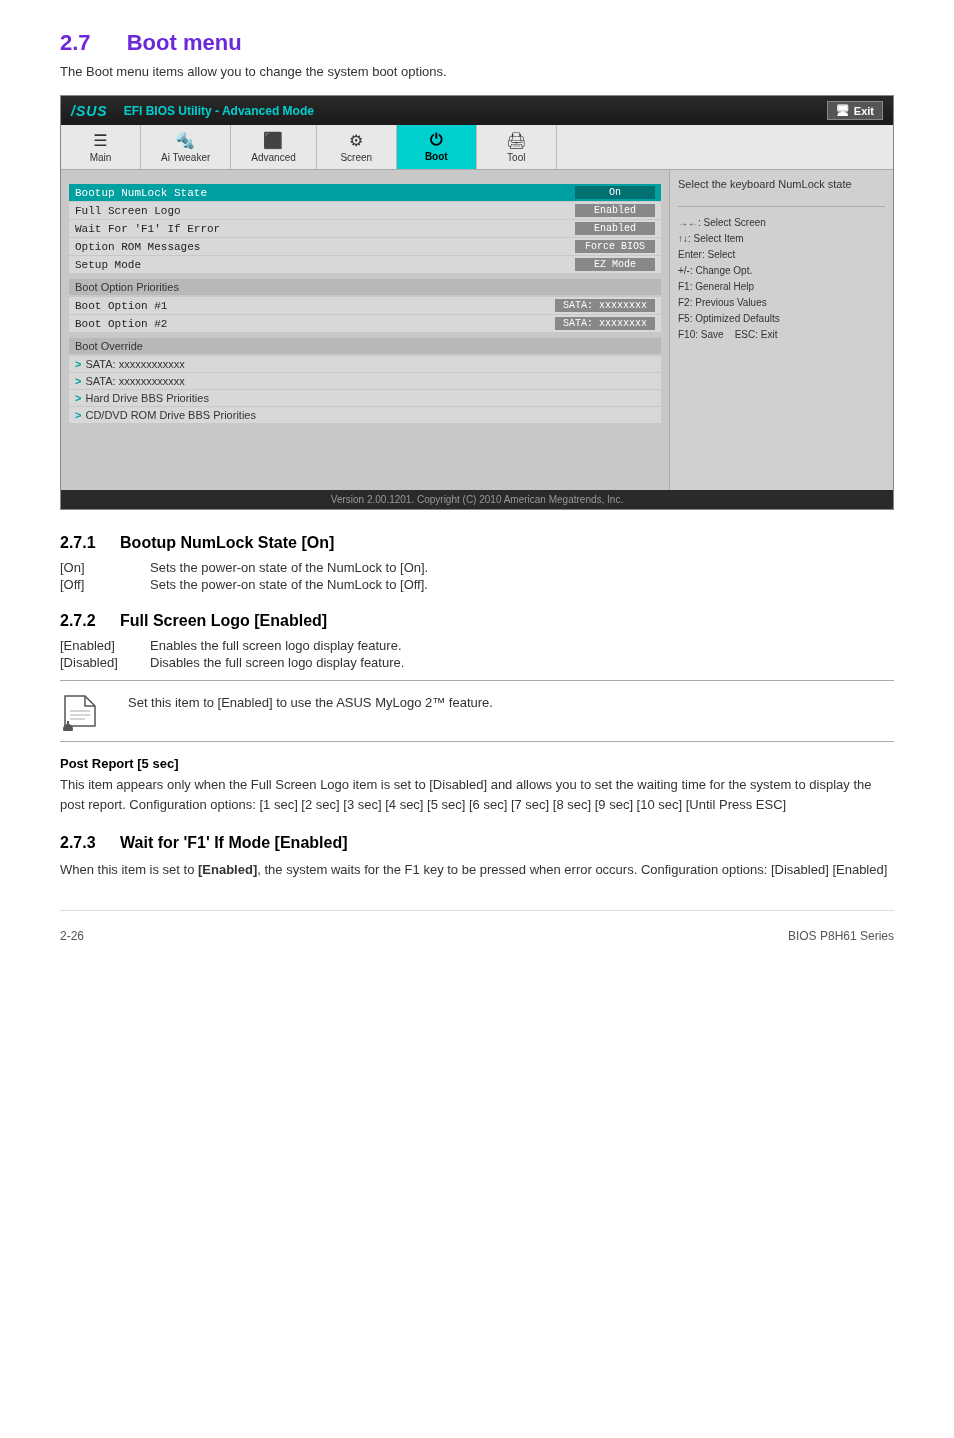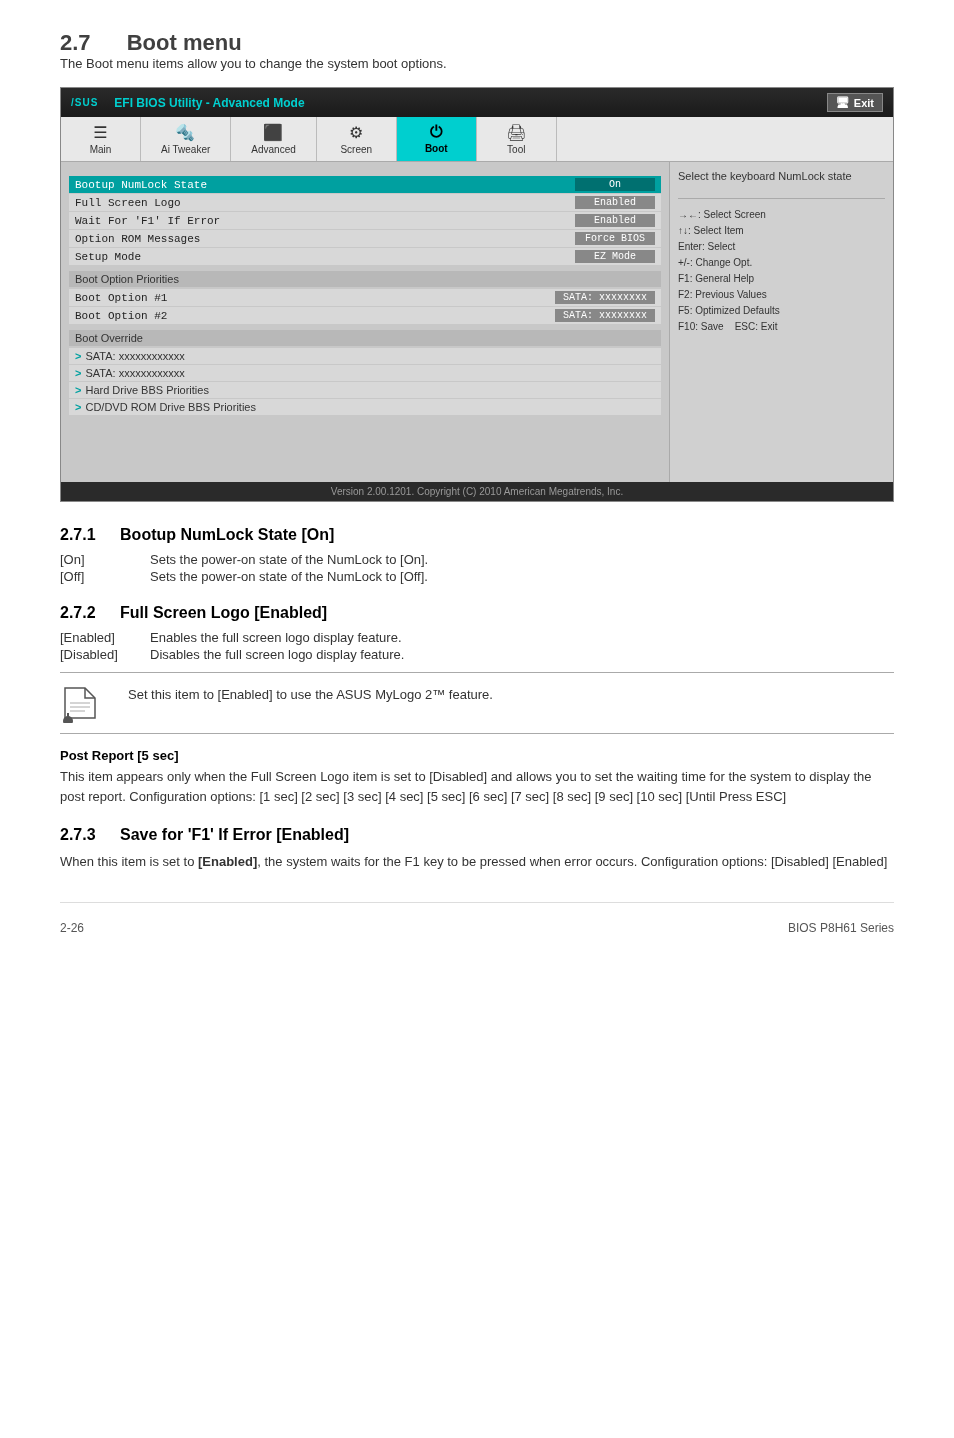--- a/index.html
+++ b/index.html
@@ -10,22 +10,22 @@
       color: #333;
       width: 954px;
       min-height: 1438px;
       padding: 30px 60px 40px 60px;
     }
 
     
     .section-title {
       font-size: 22px;
       font-weight: bold;
-      margin-bottom: 0;
-      color: #404040;
+      margin-bottom: 8px;
+      color: #6d28d9;
     }
     .section-title span.num {
       margin-right: 30px;
     }
     .subtitle {
       font-size: 13px;
       color: #333;
       margin-bottom: 16px;
     }
 
@@ -42,22 +42,23 @@
       color: #00cfcf;
       font-size: 13px;
       font-weight: bold;
       padding: 5px 10px;
       display: flex;
       align-items: center;
       justify-content: space-between;
     }
     .bios-titlebar .asus-logo {
       color: #00cfcf;
-      font-weight: bold;
-      font-size: 10px;
+      font-style: italic;
+      font-weight: bold;
+      font-size: 14px;
       letter-spacing: 1px;
     }
     .bios-titlebar .title-text {
       color: #00cfcf;
       font-size: 12px;
       margin-left: 8px;
     }
     .bios-titlebar .exit-btn {
       background: #555;
       color: #fff;
@@ -444,21 +445,21 @@
 
 <div class="sub-subsection-header">Post Report [5 sec]</div>
 <p class="paragraph">
   This item appears only when the Full Screen Logo item is set to [Disabled] and allows you to
   set the waiting time for the system to display the post report. Configuration options: [1 sec] [2
   sec] [3 sec] [4 sec] [5 sec] [6 sec] [7 sec] [8 sec] [9 sec] [10 sec] [Until Press ESC]
 </p>
 
 <div class="subsection-header">
   <span class="num">2.7.3</span>
-  <span>Save for 'F1' If Error [Enabled]</span>
+  <span>Wait for 'F1' If Mode [Enabled]</span>
 </div>
 <p class="paragraph">
   When this item is set to <strong>[Enabled]</strong>, the system waits for the F1 key to be pressed when error
   occurs. Configuration options: [Disabled] [Enabled]
 </p>
 
 <div class="page-footer">
   <span>2-26</span>
   <span>BIOS P8H61 Series</span>
 </div>

